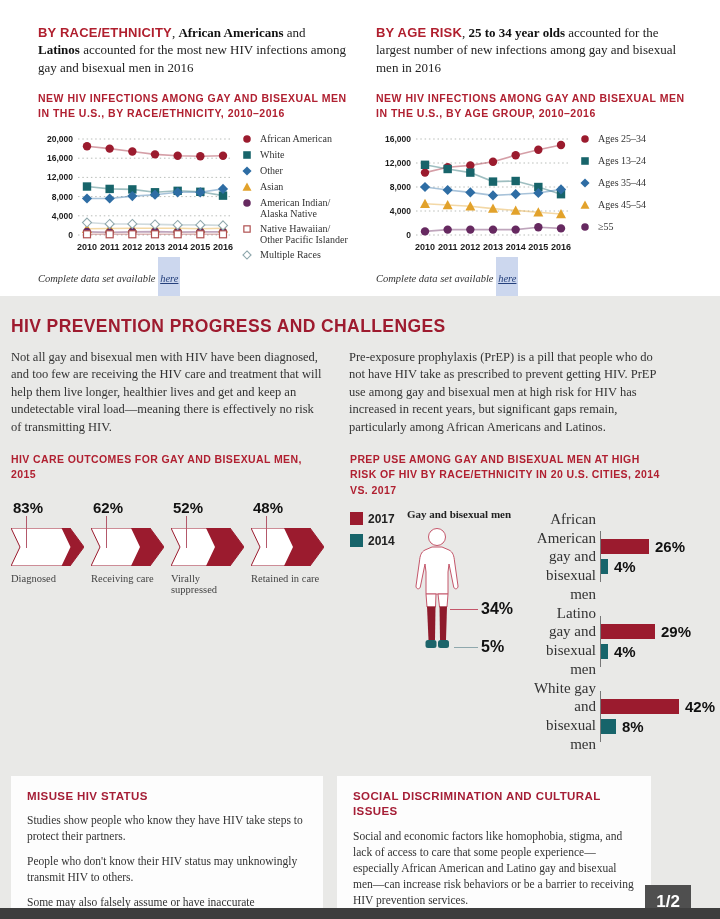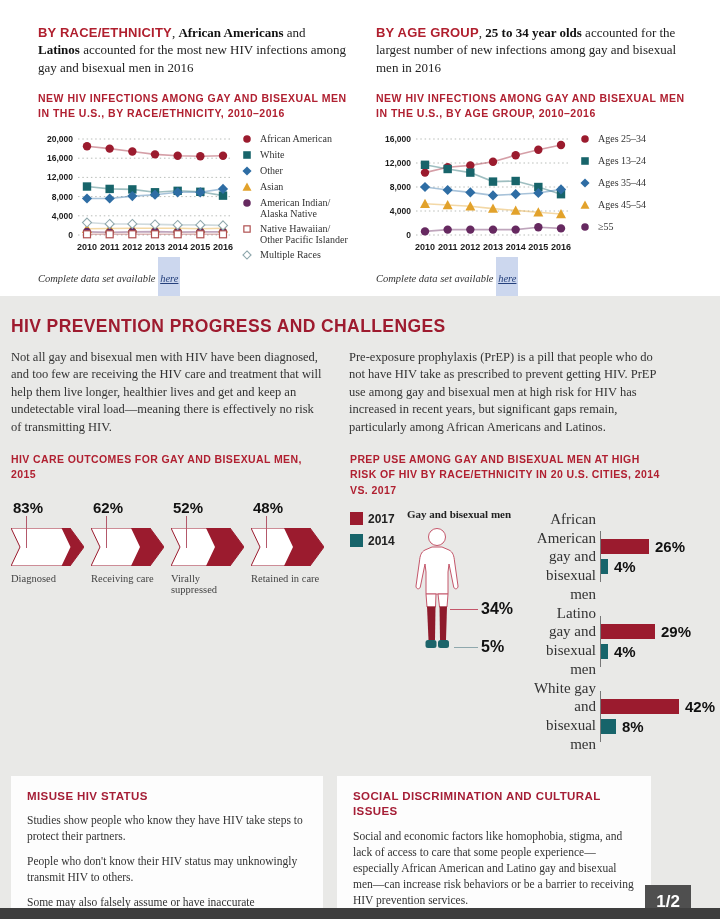--- a/index.html
+++ b/index.html
@@ -196,21 +196,21 @@
               <svg width="14" height="12" viewBox="0 0 14 12">
                 <path d="M7 1.9500000000000002L11.05 6L7 10.05L2.95 6Z" fill="#fff" stroke="#8fa8ad" stroke-width="1.1"></path>
               </svg>
               <span class="leg-label">Multiple Races</span>
             </div>
           </div>
       </div>
       <p class="footnote"><span>Complete data set available </span><a>here</a></p>
     </div>
     <div class="col">
-      <p class="intro"><span class="lead">BY AGE GROUP</span><span>, </span><b>25 to 34 year olds</b><span> accounted for the largest number of new infections among gay and bisexual men in 2016</span></p>
+      <p class="intro"><span class="lead">BY AGE RISK</span><span>, </span><b>25 to 34 year olds</b><span> accounted for the largest number of new infections among gay and bisexual men in 2016</span></p>
       <h3 class="chart-title">NEW HIV INFECTIONS AMONG GAY AND BISEXUAL MEN IN THE U.S., BY AGE GROUP, 2010–2016</h3>
       <div class="chartwrap">
         <div class="plot" id="plot1"><svg width="200" height="132" viewBox="0 0 200 132">
               <line x1="40" y1="106" x2="194" y2="106" stroke="#b9bdb9" stroke-width="1" stroke-dasharray="1.5,2.8"></line>
               <text x="35" y="109" text-anchor="end" font-size="8.5" font-weight="bold" fill="#1c1c1c" font-family="Liberation Sans,sans-serif">0</text>
               <line x1="40" y1="82" x2="194" y2="82" stroke="#b9bdb9" stroke-width="1" stroke-dasharray="1.5,2.8"></line>
               <text x="35" y="85" text-anchor="end" font-size="8.5" font-weight="bold" fill="#1c1c1c" font-family="Liberation Sans,sans-serif">4,000</text>
               <line x1="40" y1="58" x2="194" y2="58" stroke="#b9bdb9" stroke-width="1" stroke-dasharray="1.5,2.8"></line>
               <text x="35" y="61" text-anchor="end" font-size="8.5" font-weight="bold" fill="#1c1c1c" font-family="Liberation Sans,sans-serif">8,000</text>
               <line x1="40" y1="34" x2="194" y2="34" stroke="#b9bdb9" stroke-width="1" stroke-dasharray="1.5,2.8"></line>

